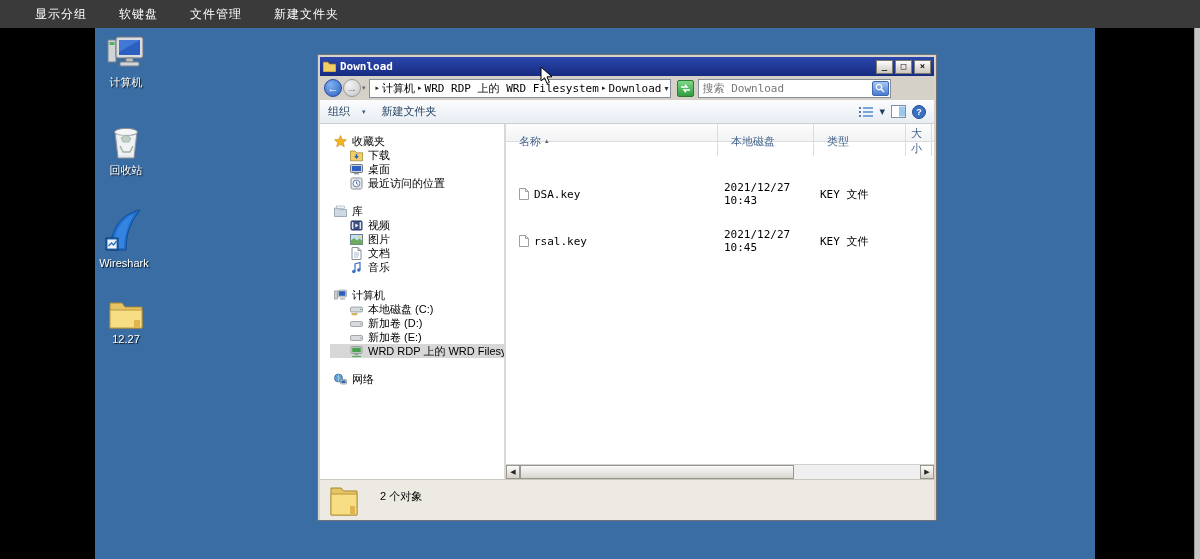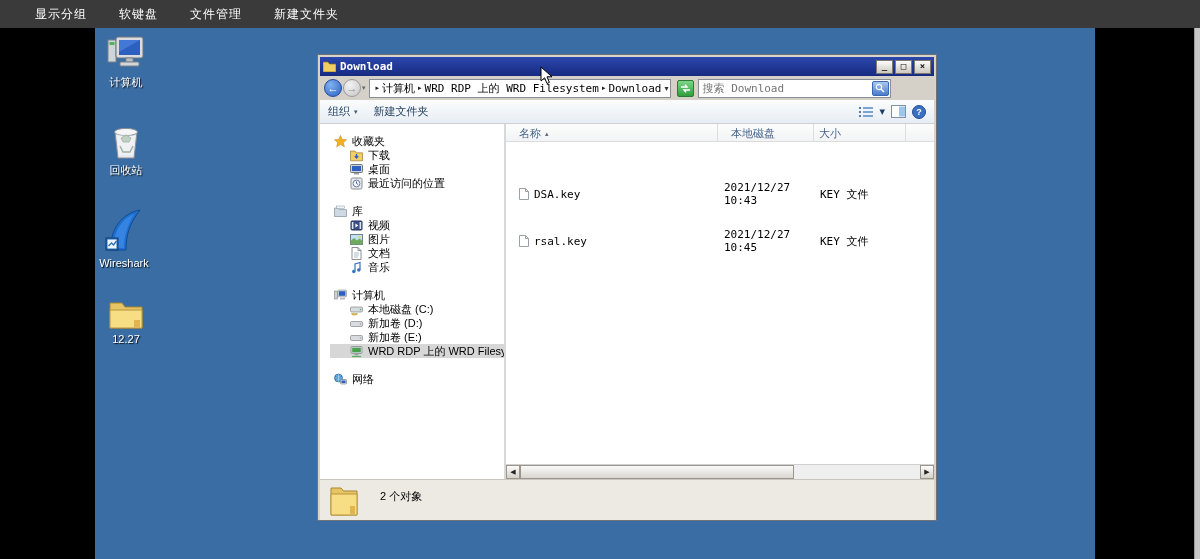--- a/index.html
+++ b/index.html
@@ -49,21 +49,21 @@
   .searchbox { height:19px; width:193px; background:#fff; border:1px solid #888e97;
     display:flex; align-items:center; }
   .searchbox input { flex:1; border:none; outline:none; font-size:11px; padding:0 4px;
     font-family:"DejaVu Sans Mono", monospace; color:#333; background:transparent; min-width:0; }
   .magbtn { width:17px; height:15px; margin-right:1px; border:1px solid #3a68b4; border-radius:2px;
     background:linear-gradient(#a8c8ee,#4a7ccc); display:flex; align-items:center; justify-content:center; }
 
   
   .toolbar { height:24px; background:linear-gradient(#fbfcfd,#e7edf4); border-bottom:1px solid #cfcfcf;
     display:flex; align-items:center; padding:0 8px; font-size:11px; color:#1e3c5c; }
-  .tool { margin-right:16px; display:flex; align-items:center; gap:4px; }
+  .tool { margin-right:16px; display:flex; align-items:center; gap:12px; }
   .tool .dropcaret { font-size:7px; color:#3a5a7a; }
   .tb-right { margin-left:auto; display:flex; align-items:center; gap:6px; }
 
   
   .main { display:flex; height:355px; background:#fff; }
   .tree { width:186px; border-right:2px solid #d8d8d8; background:#fff; padding:10px 0 0 10px;
     font-size:11px; color:#000; overflow:hidden; }
   .tsection { margin-bottom:14px; }
   .trow { height:14px; display:flex; align-items:center; gap:5px; white-space:nowrap; }
   .lvl0 { padding-left:4px; }
@@ -367,20 +367,23 @@
       <div class="list">
         <div class="lheader">
           <div class="hcell">
             <span>名称</span>
             <span class="sortmark">▴</span>
           </div>
           <div class="hcell">
             <span>本地磁盘</span>
           </div>
           <div class="hcell">
+            <span>类型</span>
+          </div>
+          <div class="hcell">
             <span>大小</span>
           </div>
         </div>
 
         <div class="rows">
           <div class="frow">
             <span class="fnamecell">
               <svg width="10" height="12" viewBox="0 0 10 12">
                 <path d="M0.5 0.5 h6 l3 3 v8 h-9 Z" fill="#fff" stroke="#9aa0a6"></path>
                 <path d="M6.5 0.5 v3 h3" fill="none" stroke="#9aa0a6"></path>

